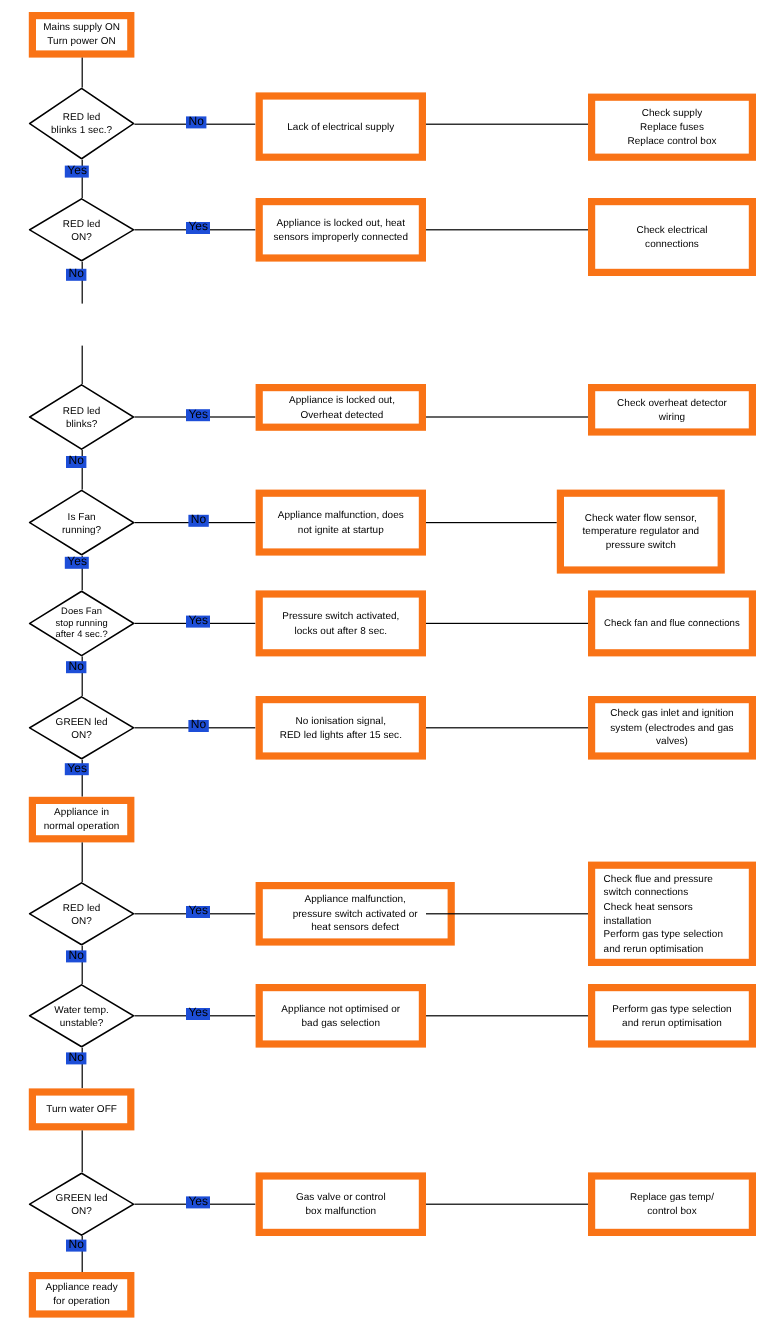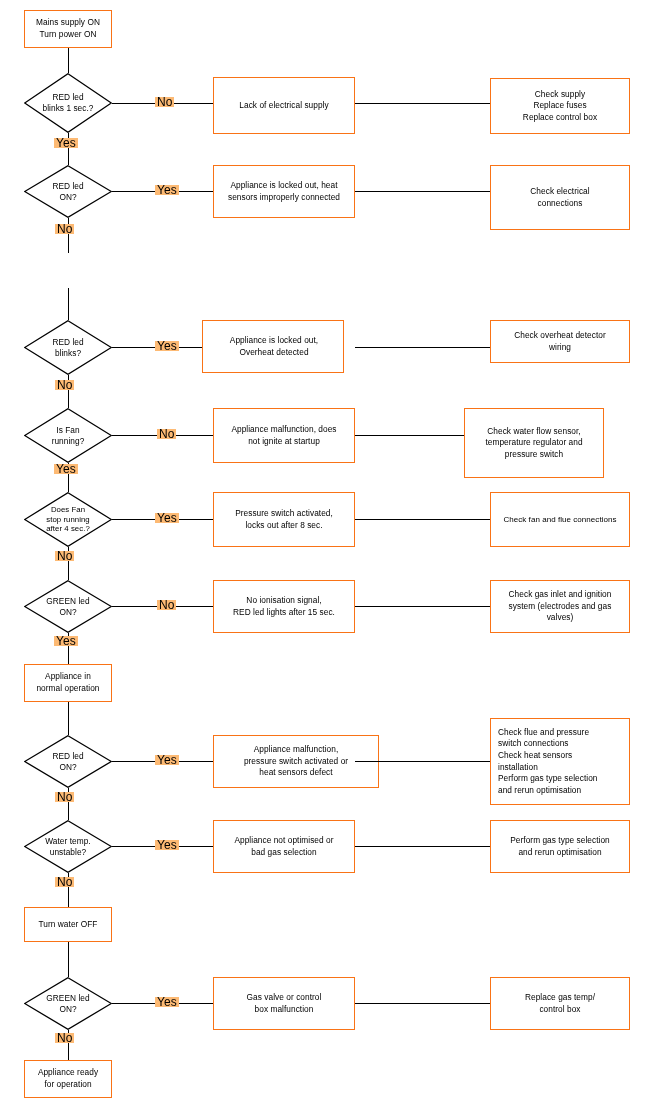--- a/index.html
+++ b/index.html
@@ -16,21 +16,21 @@
     position: relative;
     width: 651px;
     height: 1103px;
     background: #ffffff;
     overflow: hidden;
   }
   
   .box {
     position: absolute;
     box-sizing: border-box;
-    border: 1px solid #f97316;
+    border: 6px solid #f97316;
     background: #ffffff;
     display: flex;
     align-items: center;
     justify-content: center;
     text-align: center;
     font-size: 8.3px;
     line-height: 11.6px;
     padding: 2px 4px;
     white-space: pre-line;
     letter-spacing: 0.05px;
@@ -73,23 +73,23 @@
     border-top: 1px solid #000000;
   }
   .line-v {
     position: absolute;
     width: 0;
     border-left: 1px solid #000000;
   }
   
   .branch-label {
     position: absolute;
-    font-size: 12px;
+    font-size: 10px;
     line-height: 10px;
-    background: #fdba74;
+    background: #1d4ed8;
     padding: 0 2px;
     white-space: nowrap;
     letter-spacing: 0.05px;
   }
 </style>
 </head>
 <body>
 
 <div id="canvas">
 
@@ -135,21 +135,21 @@
 
   <div class="diamond-wrap" style="left:24px; top:320px; width:88px; height:55px;">
     <svg width="88" height="55" viewBox="0 0 88 55">
       <polygon points="44,0.7 87.3,27.5 44,54.3 0.7,27.5" fill="#ffffff" stroke="#000000" stroke-width="1.3"></polygon>
     </svg>
     <div class="diamond-label">RED led
 blinks?</div>
   </div>
   <div class="line-h" style="left:112px; top:347px; width:101px;"></div>
   <div class="branch-label" style="left:155px; top:341px;">Yes</div>
-  <div class="box" style="left:202px; top:320px; width:142px; height:53px;padding-left:6px;">Appliance is locked out,
+  <div class="box" style="left:213px; top:320px; width:142px; height:39px;padding-left:6px;">Appliance is locked out,
 Overheat detected</div>
   <div class="line-h" style="left:355px; top:347px; width:135px;"></div>
   <div class="box" style="left:490px; top:320px; width:140px; height:43px;">Check overheat detector
 wiring</div>
   <div class="line-v" style="left:68px; top:375px; height:33px;"></div>
   <div class="branch-label" style="left:55px; top:380px;">No</div>
 
   <div class="diamond-wrap" style="left:24px; top:408px; width:88px; height:55px;">
     <svg width="88" height="55" viewBox="0 0 88 55">
       <polygon points="44,0.7 87.3,27.5 44,54.3 0.7,27.5" fill="#ffffff" stroke="#000000" stroke-width="1.3"></polygon>

